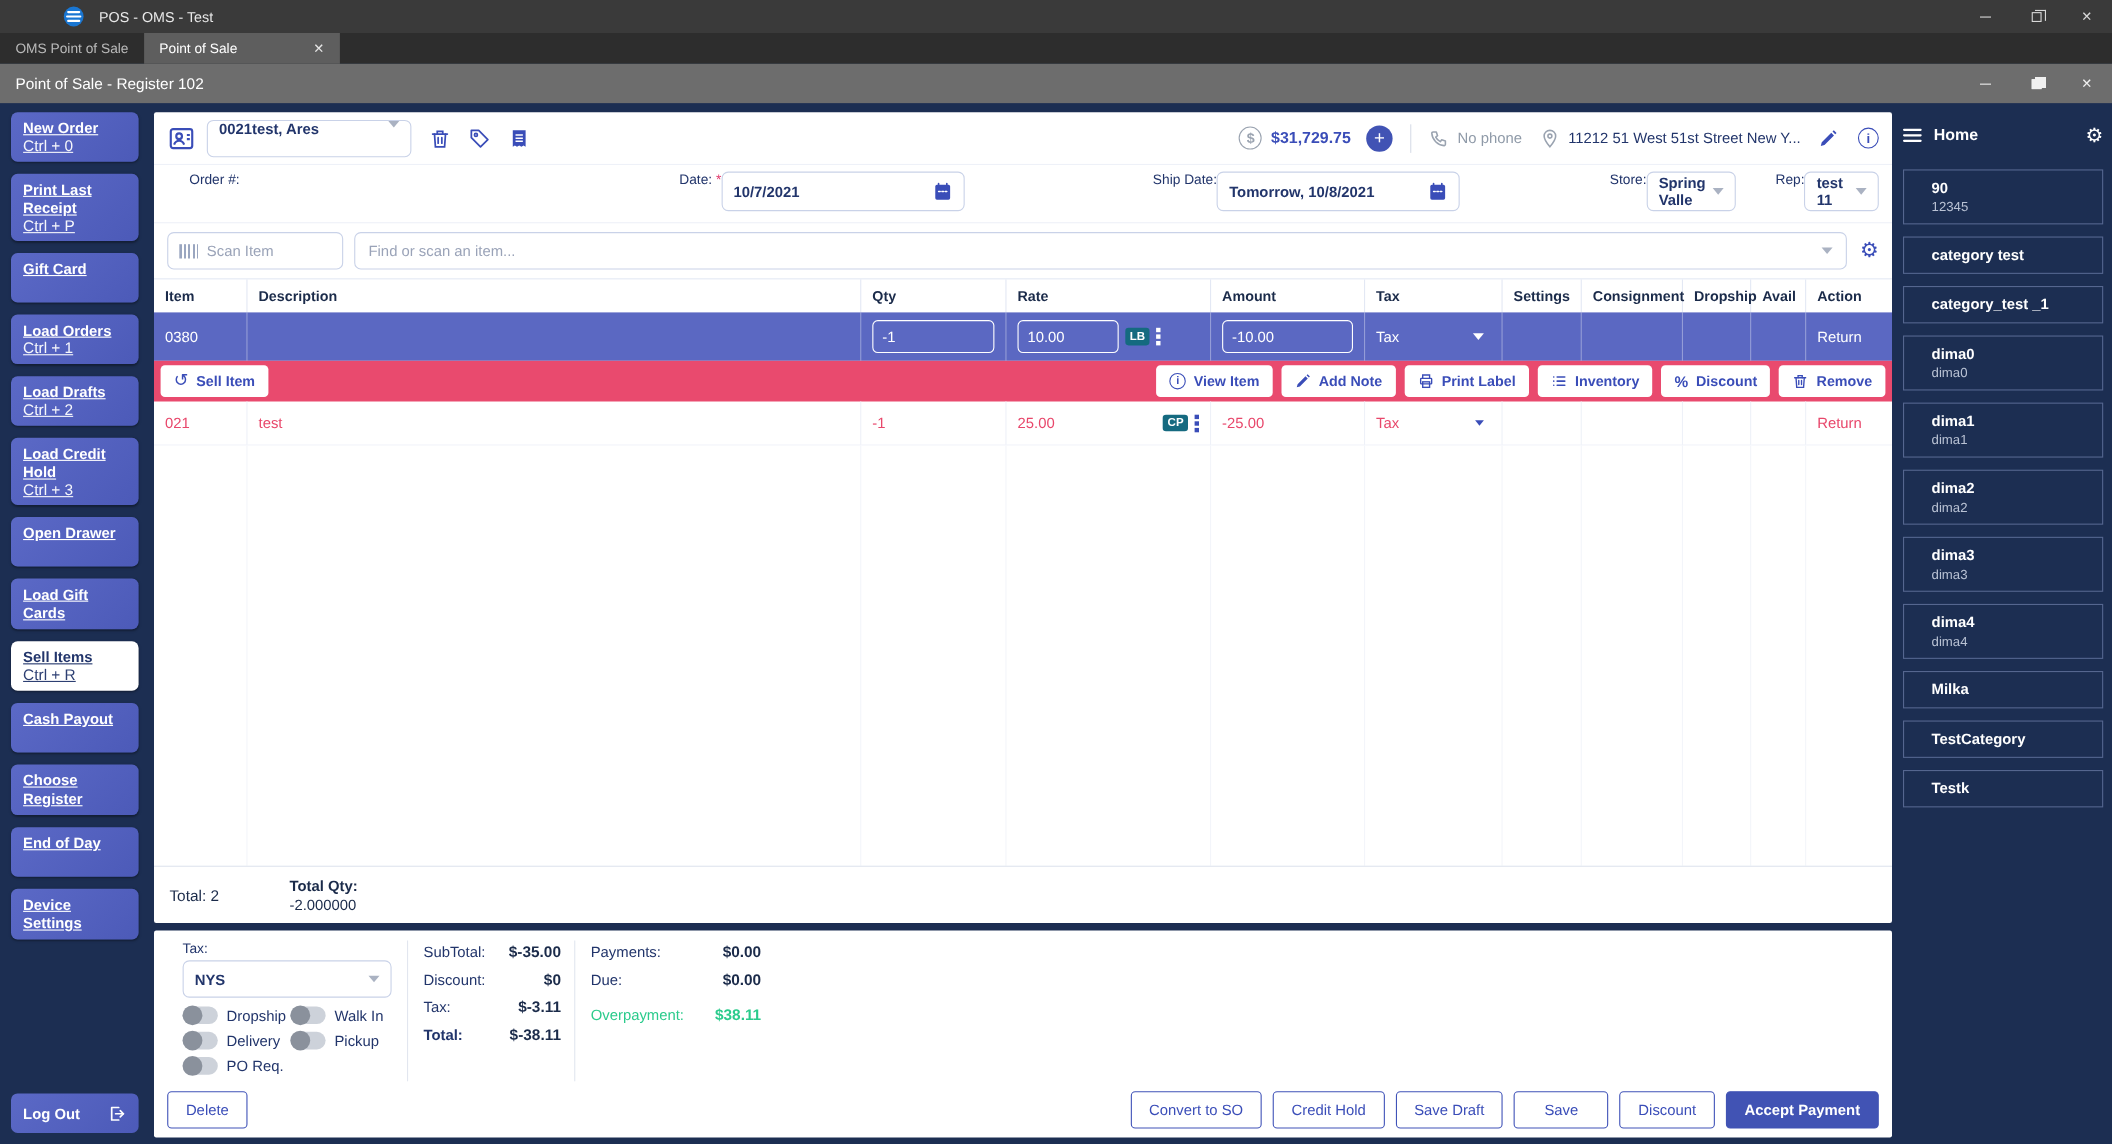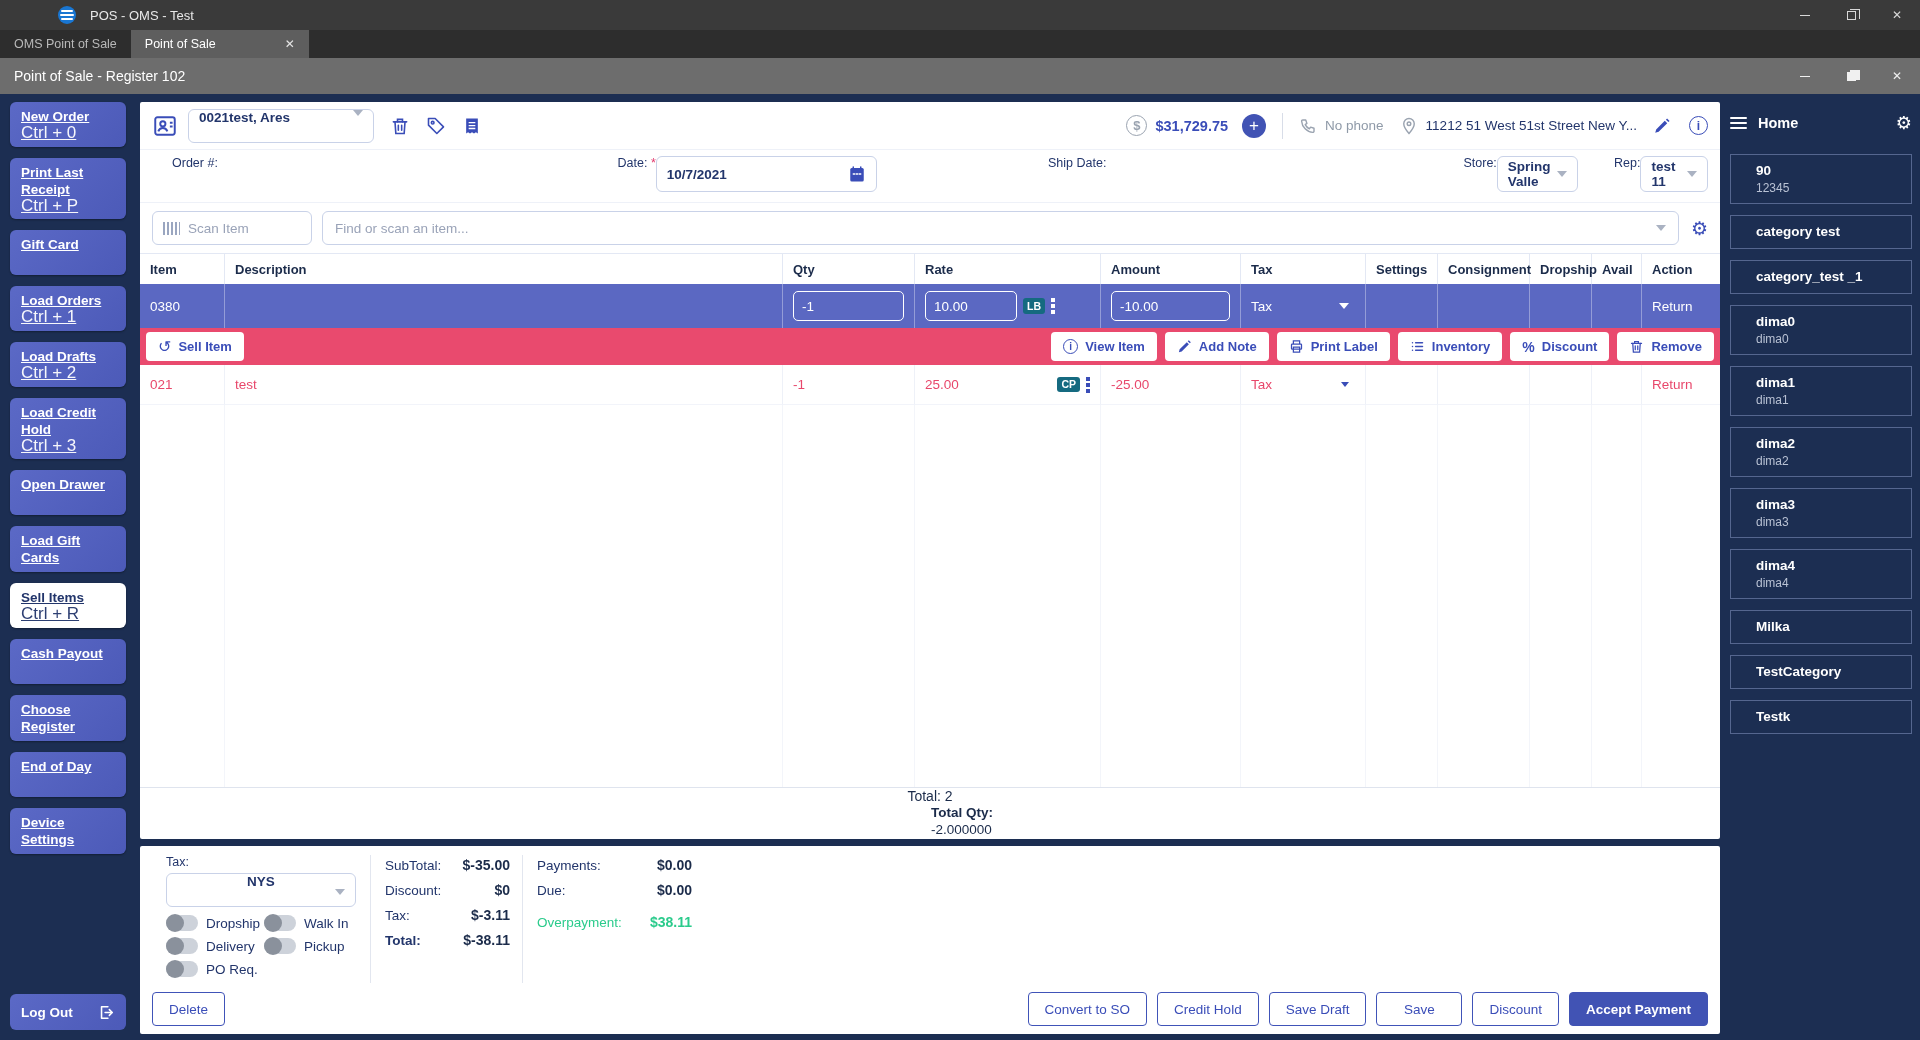--- a/index.html
+++ b/index.html
@@ -34,21 +34,21 @@
 
   
   .app { display:flex; height:946px; background:#1c2e52; padding:8px 0 6px 0; }
 
   
   .left-sb { width:140px; flex:0 0 auto; display:flex; flex-direction:column; padding:0 14px 4px 10px; }
   .sb-btn { min-height:45px; border-radius:6px; margin-bottom:11px; padding:6px 11px;
     background:linear-gradient(135deg,#5b69c6,#4c5ab8); color:#fff; text-align:left;
     box-shadow:0 1px 2px rgba(0,0,0,.35);text-decoration:underline; }
   .sb-btn .lbl { font-size:13.5px; font-weight:700; display:block; line-height:17px; }
-  .sb-btn .sc  { font-size:17px; display:block; line-height:15px; opacity:.95; }
+  .sb-btn .sc  { font-size:14px; display:block; line-height:15px; opacity:.95; }
   .sb-btn.active { background:#fff; color:#22356b; }
   .logout-btn { margin-top:auto; min-height:36px; border-radius:6px; padding:8px 11px;
     background:linear-gradient(135deg,#5b69c6,#4c5ab8); color:#fff; display:flex;
     align-items:center; justify-content:space-between; }
   .logout-btn .lbl { font-size:13.5px; font-weight:700; }
 
   .center { flex:1 1 auto; display:flex; flex-direction:column; min-width:0; }
   .panel { background:#fff; border-radius:2px; }
   .main-panel { flex:1 1 auto; display:flex; flex-direction:column; min-height:0; }
   .bottom-panel { height:188px; margin-top:7px; display:flex; flex-direction:column; padding:9px 12px 8px 12px; }
@@ -156,34 +156,34 @@
   .prow { color:#e8476b; }
   .prow .cell { height:40px; display:flex; align-items:center; padding:0 10px; font-size:13.5px;
     border-right:1px solid #eef1f8; border-bottom:1px solid #f2f4fa; }
   .prow .cell:last-child { border-right:none; }
   .table-fill { flex:1; }
   .table-fill .cell { border-right:1px solid #f3f5fa; height:100%; }
   .table-fill .cell:last-child { border-right:none; }
 
   
   .totals-row { border-top:1px solid #dfe4ee; height:52px; display:flex; align-items:center; padding:0 14px;
-    color:#1b2b4a;flex-direction:column; }
+    color:#1b2b4a; }
   .tot-a { font-size:14px; }
   .tot-b { margin-left:64px; font-size:13.5px; line-height:17px; }
   .tot-b .l1 { font-weight:700; }
 
   
   .bp-top { display:flex; flex:1; min-height:0; }
   .note-area { flex:1; background:#fdf8da; border:1px solid #f0e9c0; border-radius:4px; resize:none;
     padding:9px 12px; font-size:14px; color:#4a4a3a; outline:none; font-family:"Liberation Sans",sans-serif; }
   .note-area::placeholder { color:#8f9aa8; }
   .tax-col { width:218px; padding:0 14px; display:flex; flex-direction:column; }
   .tax-col label { font-size:12.5px; color:#22356b; margin-bottom:4px; }
   .tax-box { height:34px; border:1px solid #c9d2e8; border-radius:6px; display:flex; align-items:center;
-    padding:0 10px; margin-bottom:8px;flex-direction:column; }
+    padding:0 10px; margin-bottom:8px; }
   .toggles { display:grid; grid-template-columns:1fr 1fr; row-gap:7px; column-gap:4px; }
   .tgl { display:flex; align-items:center; gap:8px; }
   .tgl .track { width:32px; height:16px; background:#cdd2da; border-radius:9px; position:relative; flex:0 0 auto; }
   .tgl .track::before { content:""; position:absolute; left:0px; top:-1px; width:18px; height:18px;
     border-radius:50%; background:#8a919c; }
   .tgl .tl { font-size:13.5px; color:#22356b; }
   .sum-col { width:152px; border-left:1px solid #e2e6ef; padding:2px 12px 0 14px; }
   .pay-col { width:170px; border-left:1px solid #e2e6ef; padding:2px 0 0 14px; }
   .srow { display:flex; justify-content:space-between; margin-bottom:9px; align-items:baseline; }
   .srow .sl { font-size:13.5px; color:#22356b; }
@@ -365,20 +365,28 @@
             <input value="10/7/2021" style="">
             <svg class="cal icon-blue" viewBox="0 0 24 24" fill="currentColor">
                 <path d="M5 4h14a2 2 0 0 1 2 2v14a2 2 0 0 1-2 2H5a2 2 0 0 1-2-2V6a2 2 0 0 1 2-2z"></path>
                 <path d="M7 2.5v4M17 2.5v4" stroke="currentColor" stroke-width="2" stroke-linecap="round"></path>
                 <path d="M7 12h2M11 12h2M15 12h2" stroke="#fff" stroke-width="1.8" stroke-linecap="round"></path>
               </svg>
           </div>
         </div>
         <div class="fld f-ship">
           <label>Ship Date:</label>
+          <div class="fld-box">
+            <input value="Tomorrow, 10/8/2021" style="">
+            <svg class="cal icon-blue" viewBox="0 0 24 24" fill="currentColor">
+                <path d="M5 4h14a2 2 0 0 1 2 2v14a2 2 0 0 1-2 2H5a2 2 0 0 1-2-2V6a2 2 0 0 1 2-2z"></path>
+                <path d="M7 2.5v4M17 2.5v4" stroke="currentColor" stroke-width="2" stroke-linecap="round"></path>
+                <path d="M7 12h2M11 12h2M15 12h2" stroke="#fff" stroke-width="1.8" stroke-linecap="round"></path>
+              </svg>
+          </div>
         </div>
         <div class="fld f-store">
           <label>Store:</label>
           <div class="fld-box">
             <span class="sel-val">Spring Valle</span>
             <span class="chev"></span>
           </div>
         </div>
         <div class="fld f-rep">
           <label>Rep:</label>

